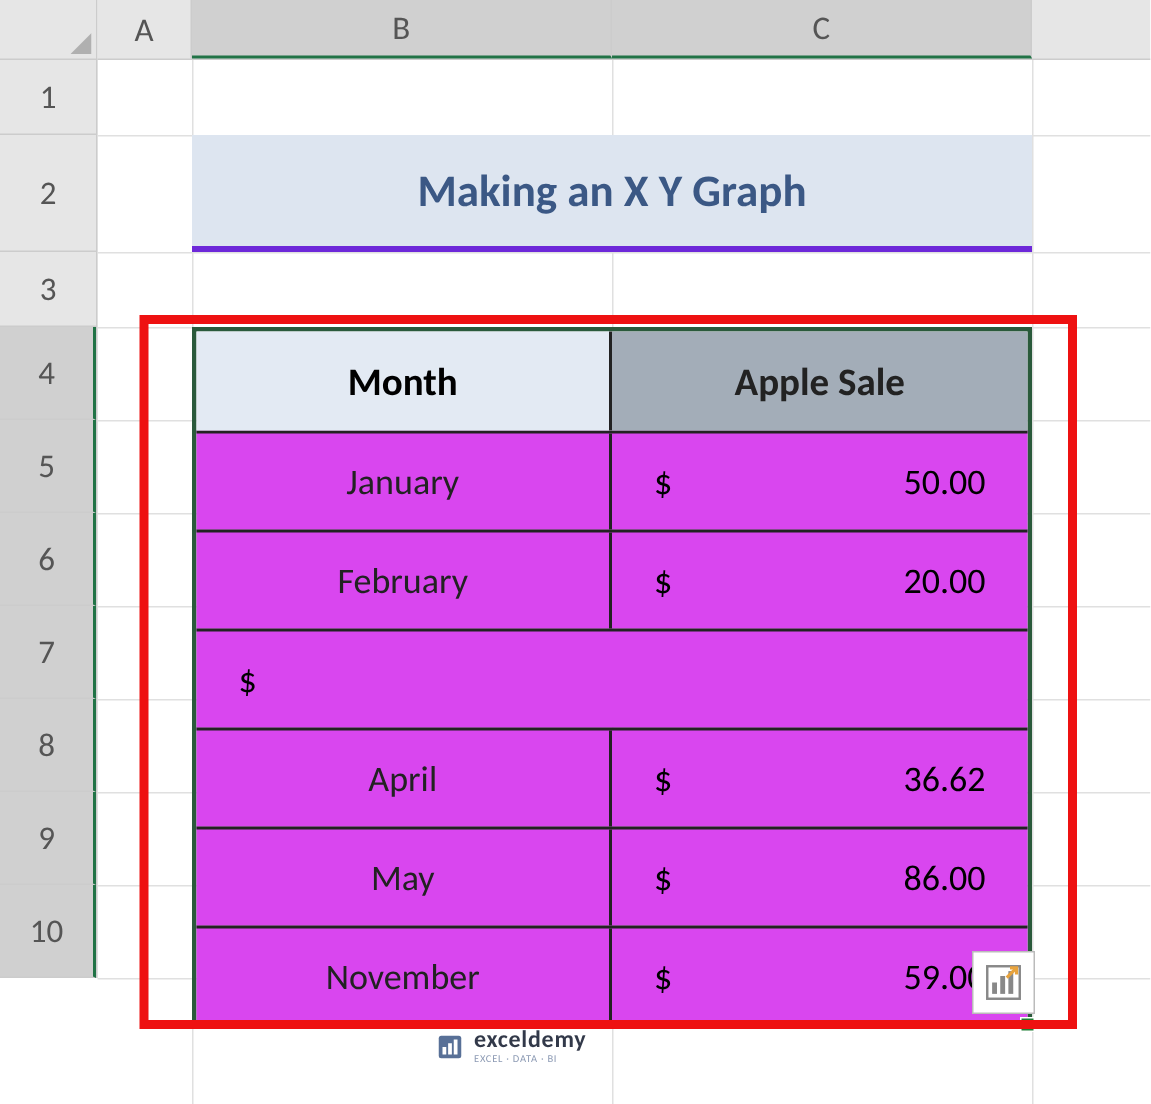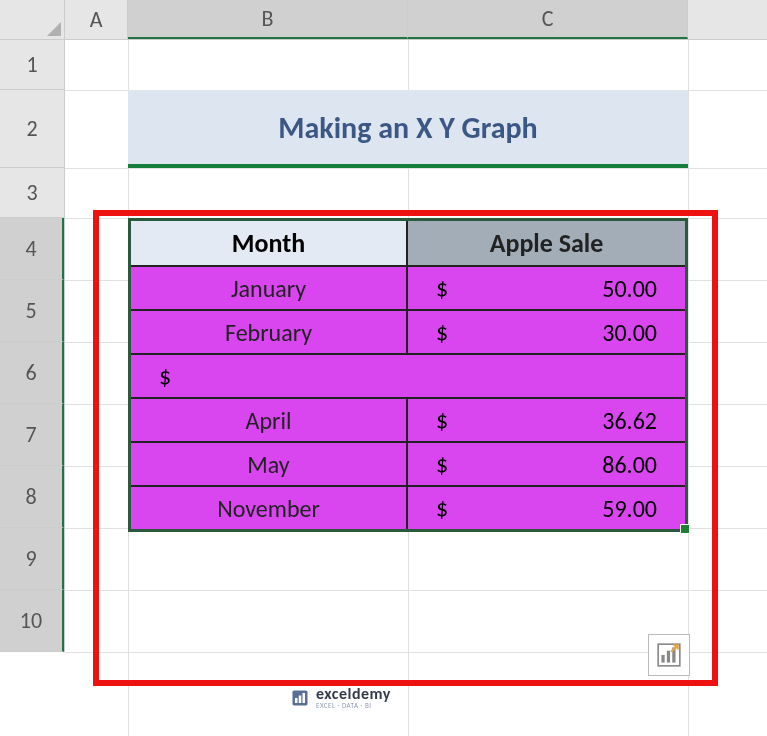--- a/index.html
+++ b/index.html
@@ -22,25 +22,25 @@
     .rh-2 { height: 78px; }
     .rh-3 { height: 50px; }
     .rh-4, .rh-5, .rh-6, .rh-7, .rh-8, .rh-9, .rh-10 { height: 62px; background: #d0d0d0; border-right: 2px solid #217346; }
     
     .grid { position: absolute; top: 40px; left: 65px; right: 0; bottom: 0; }
     
     .gridlines { position: absolute; inset: 0; }
     .vline { position: absolute; top: 0; bottom: 0; width: 1px; background: #e0e0e0; }
     .hline { position: absolute; left: 0; right: 0; height: 1px; background: #e0e0e0; }
     
-    .title-cell { position: absolute; left: 63px; top: 50px; width: 560px; height: 78px; background: #dde5f0; border-bottom: 4px solid #15803d; display: flex; align-items: center; justify-content: center; }
+    .title-cell { position: absolute; left: 63px; top: 50px; width: 560px; height: 78px; background: #dde5f0; border-bottom: 4px solid #6d28d9; display: flex; align-items: center; justify-content: center; }
     .title-text { font-size: 30px; font-weight: bold; color: #3b5885; }
     
     .data-table { position: absolute; left: 63px; top: 178px; width: 560px; border: 3px solid #2a5a3b; }
-    .dt-row { display: flex; height: 44px; }
+    .dt-row { display: flex; height: 66px; }
     .dt-cell { display: flex; align-items: center; font-size: 24px; }
     .dt-b { width: 278px; border-right: 2px solid #222; justify-content: center; }
     .dt-c { width: 278px; }
     .dt-header { background: #e3eaf3; font-weight: bold; font-size: 26px; justify-content: center; }
     .dt-header.dt-c { background: #a3adb8; color: #222; }
     .dt-body { background: #d946ef; border-top: 2px solid #222; }
     .dt-body .dt-b { color: #222; }
     .currency { display: flex; width: 100%; padding: 0 28px; }
     .cur-sym { flex: 0 0 auto; }
     .cur-val { flex: 1; text-align: right; }
@@ -120,21 +120,21 @@
               <span class="cur-sym">$</span>
               <span class="cur-val">50.00</span>
             </div>
           </div>
       </div>
       <div class="dt-row dt-body">
         <div class="dt-cell dt-b">February</div>
         <div class="dt-cell dt-c">
             <div class="currency">
               <span class="cur-sym">$</span>
-              <span class="cur-val">30.00</span>
+              <span class="cur-val">20.00</span>
             </div>
           </div>
       </div>
       <div class="dt-row dt-body">
         <div class="dt-cell dt-c">
             <div class="currency">
               <span class="cur-sym">$</span>
             </div>
           </div>
       </div>

